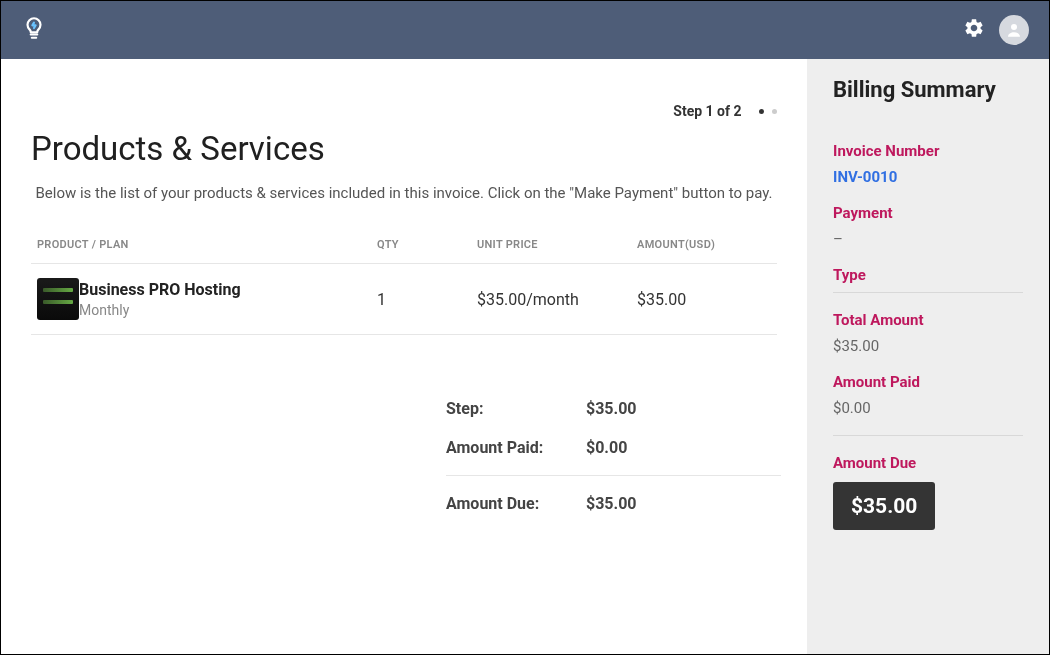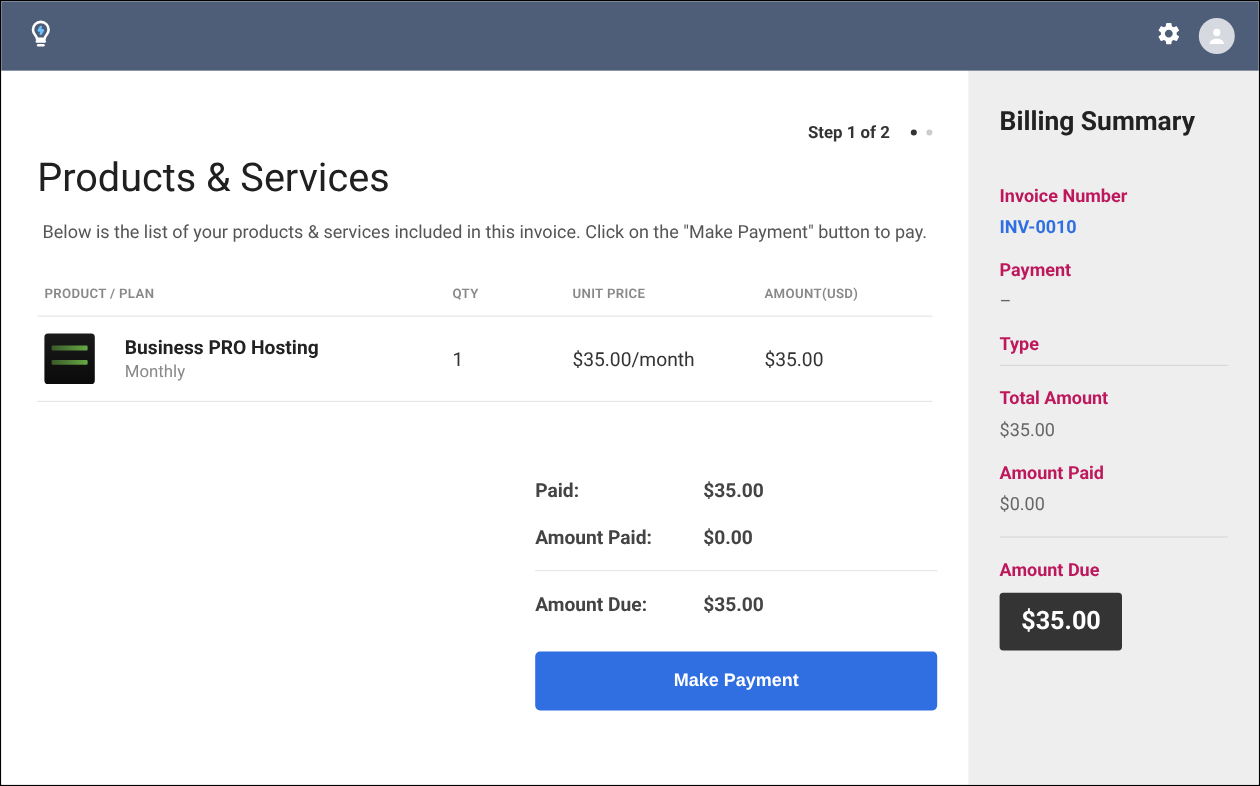--- a/index.html
+++ b/index.html
@@ -105,21 +105,21 @@
       display: flex;
       align-items: center;
       padding: 14px 6px;
       border-bottom: 1px solid #e6e6e6;
       font-size: 16px;
       color: #333;
     }
     .product-cell {
       display: flex;
       align-items: center;
-      gap: 25px;
+      gap: 0;
     }
     .product-thumb {
       width: 42px;
       height: 42px;
       background: linear-gradient(180deg, #1a1a1a 0%, #0a0a0a 100%);
       border-radius: 3px;
       position: relative;
       flex-shrink: 0;
     }
     .product-thumb::before, .product-thumb::after {
@@ -167,21 +167,21 @@
       border: none;
       padding: 16px 0;
       border-radius: 4px;
       cursor: pointer;
       text-align: center;
     }
 
     .sidebar {
       width: 242px;
       background: #eeeeee;
-      padding: 30px 26px;
+      padding: 18px 26px;
       overflow: hidden;
     }
     .sidebar h2 {
       font-size: 22px;
       font-weight: 700;
       color: #222;
       margin-bottom: 40px;
     }
     .side-label {
       font-size: 15px;
@@ -267,35 +267,34 @@
           <div class="product-period">Monthly</div>
         </div>
       </div>
       <div class="col-qty">1</div>
       <div class="col-unit">$35.00/month</div>
       <div class="col-amount">$35.00</div>
     </div>
 
     <div class="summary-block">
       <div class="summary-line">
-        <div class="summary-label">Paid:</div>
+        <div class="summary-label">Step:</div>
         <div class="summary-value">$35.00</div>
       </div>
       <div class="summary-line">
         <div class="summary-label">Amount Paid:</div>
         <div class="summary-value">$0.00</div>
       </div>
       <hr class="divider-line">
       <div class="summary-line">
         <div class="summary-label">Amount Due:</div>
         <div class="summary-value">$35.00</div>
       </div>
     </div>
 
-    <button class="make-payment-btn">Make Payment</button>
   </div>
 
   <aside class="sidebar">
     <h2>Billing Summary</h2>
 
     <div class="side-label">Invoice Number</div>
     <div class="side-value link">INV-0010</div>
 
     <div class="side-label">Payment</div>
     <div class="side-value">–</div>

